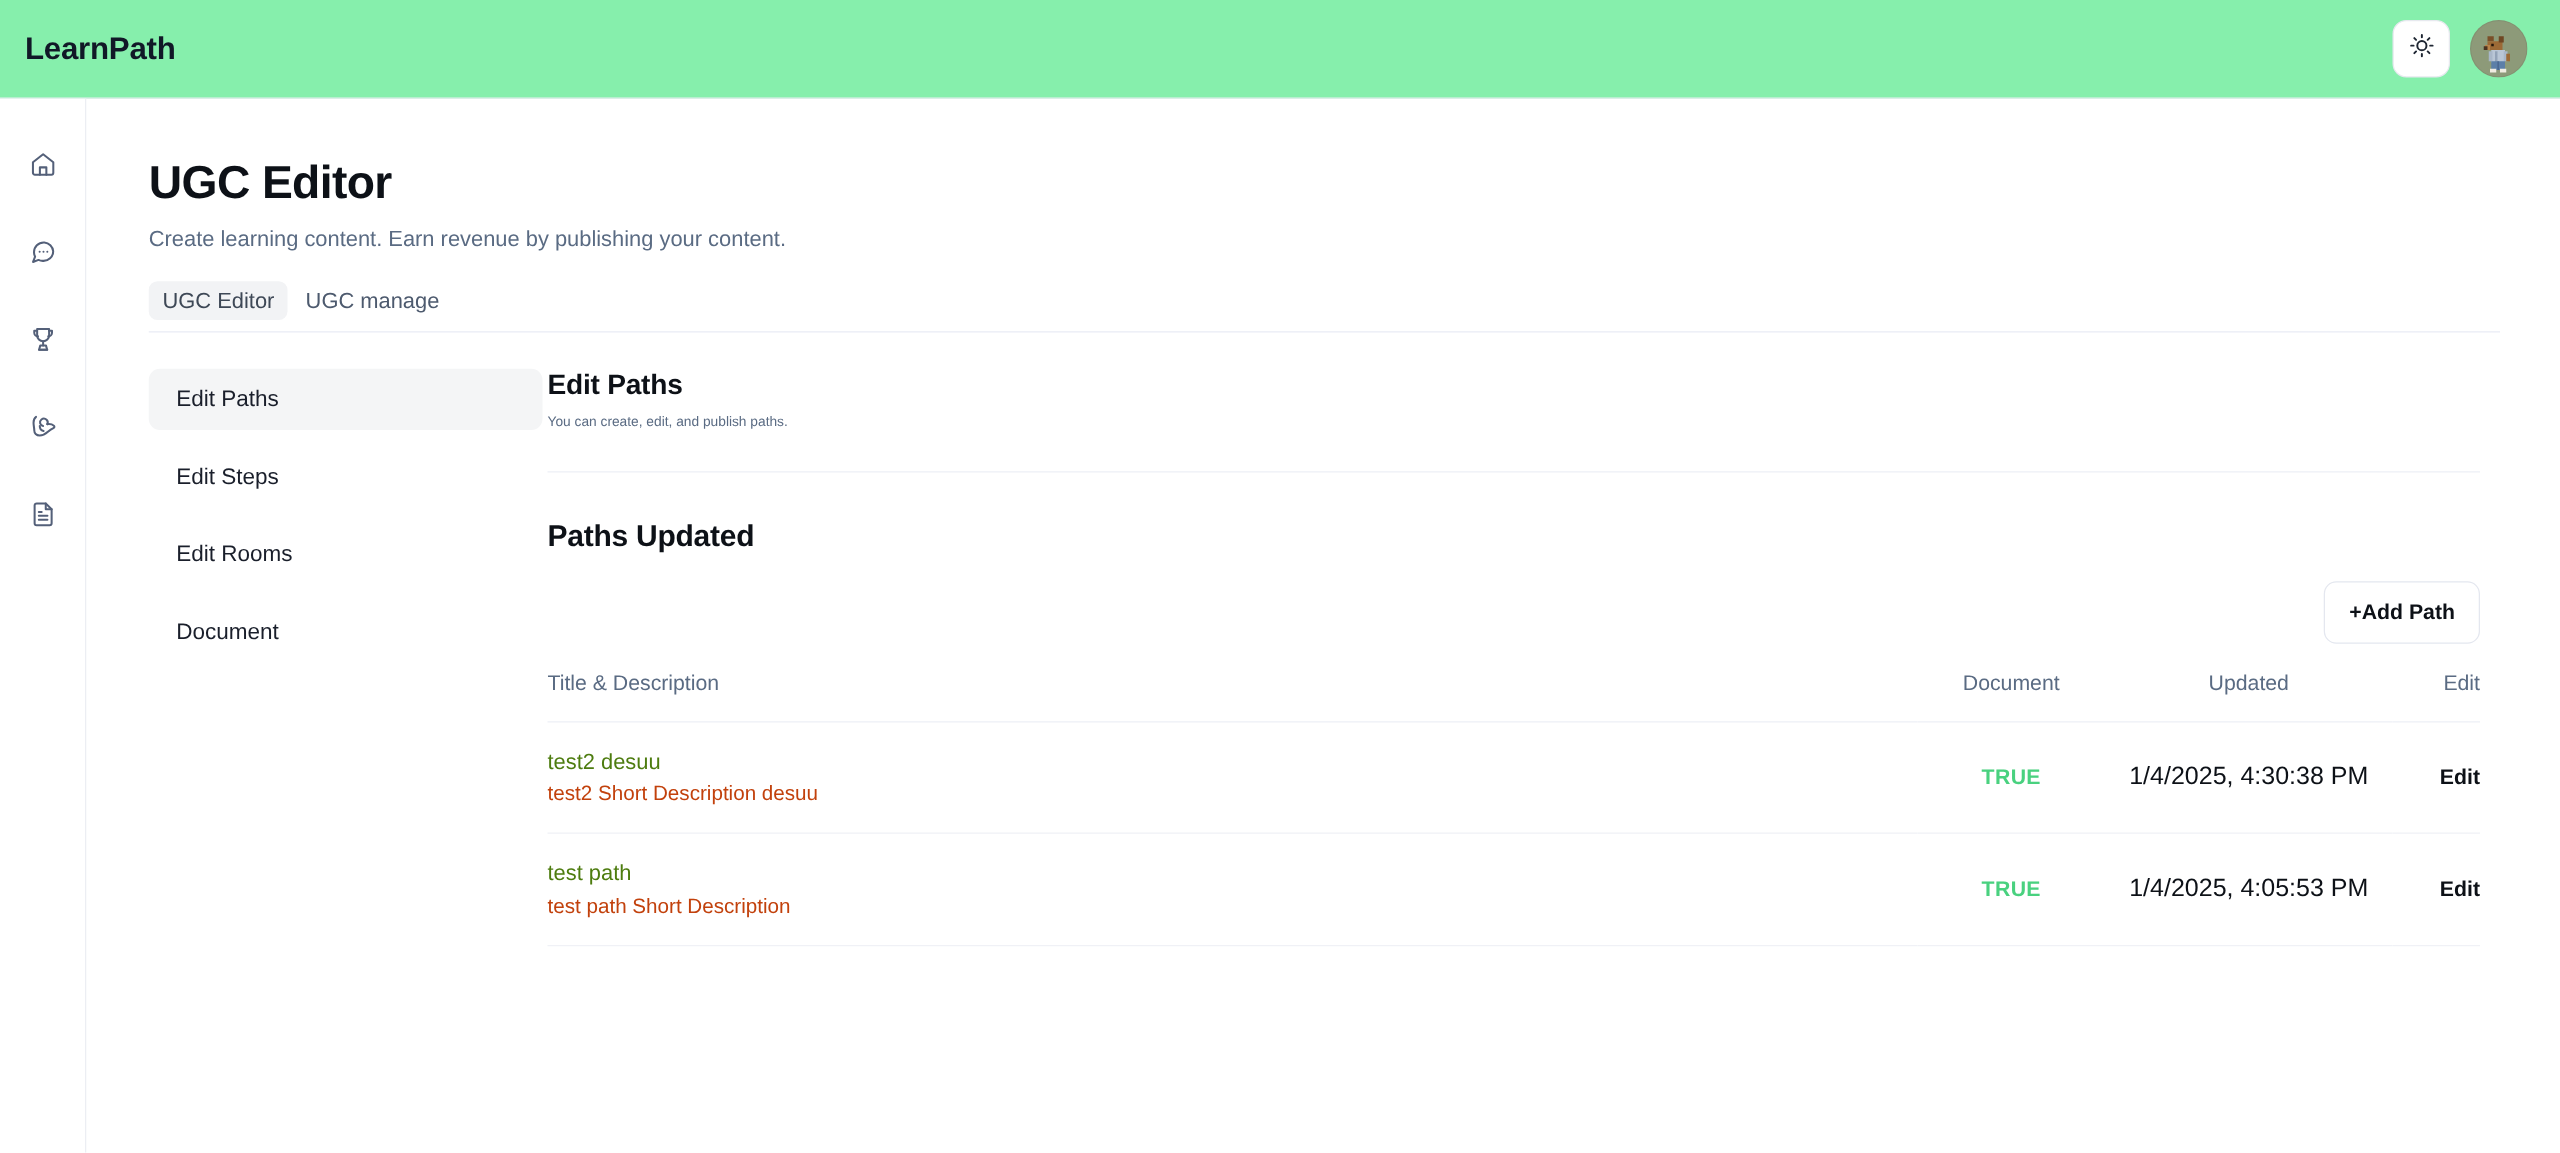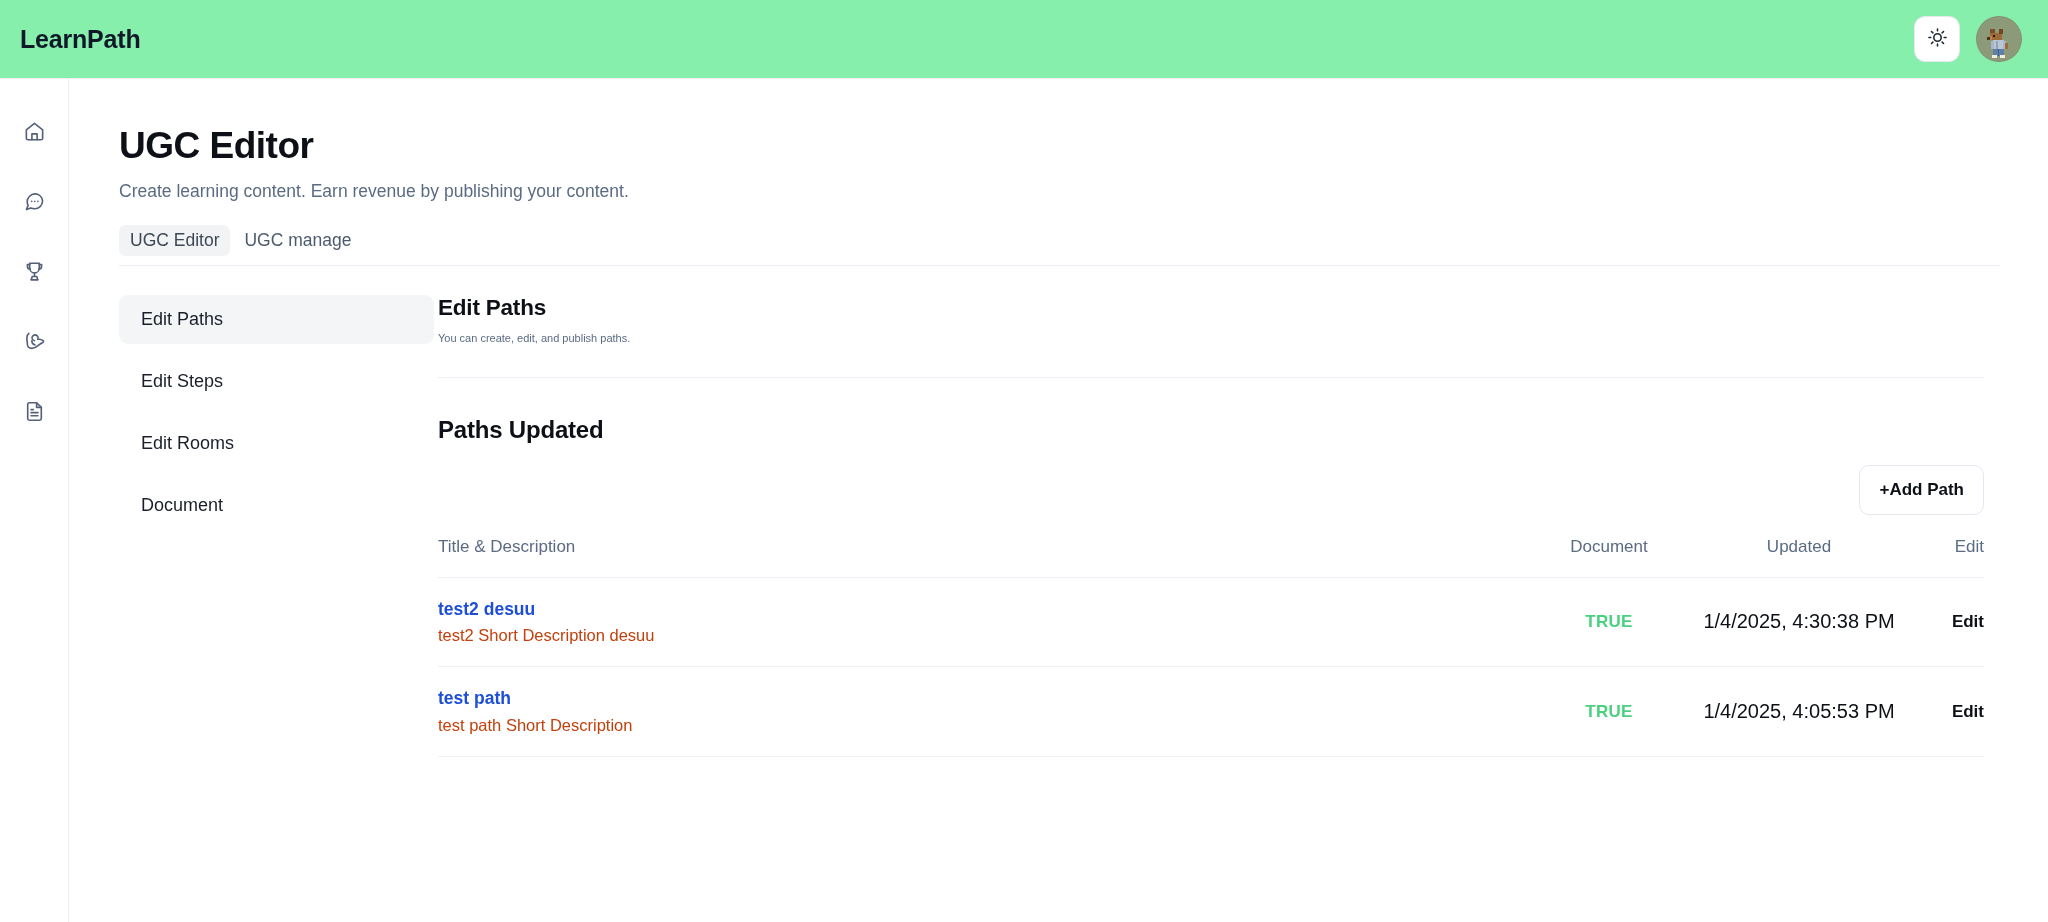--- a/index.html
+++ b/index.html
@@ -144,21 +144,21 @@
   table.paths th.c-pub,
   table.paths th.c-upd { text-align: center; }
   table.paths th.c-edit { text-align: right; }
 
   table.paths td {
     padding: 21px 0 21px 0;
     border-bottom: 1px solid #f0f1f6;
     vertical-align: middle;
   }
   .row-title {
-    font-size: 17.5px; font-weight: 700; color: #1d4ed8;
+    font-size: 17.5px; font-weight: 400; color: #4d7c0f;
     line-height: 1.25;
   }
   .row-desc {
     margin-top: 6px;
     font-size: 16.5px; color: #c2410c;
   }
   td.c-pub { text-align: center; }
   .pub-true {
     font-size: 17px; font-weight: 600; color: #49d17f;
     letter-spacing: 0.3px;

